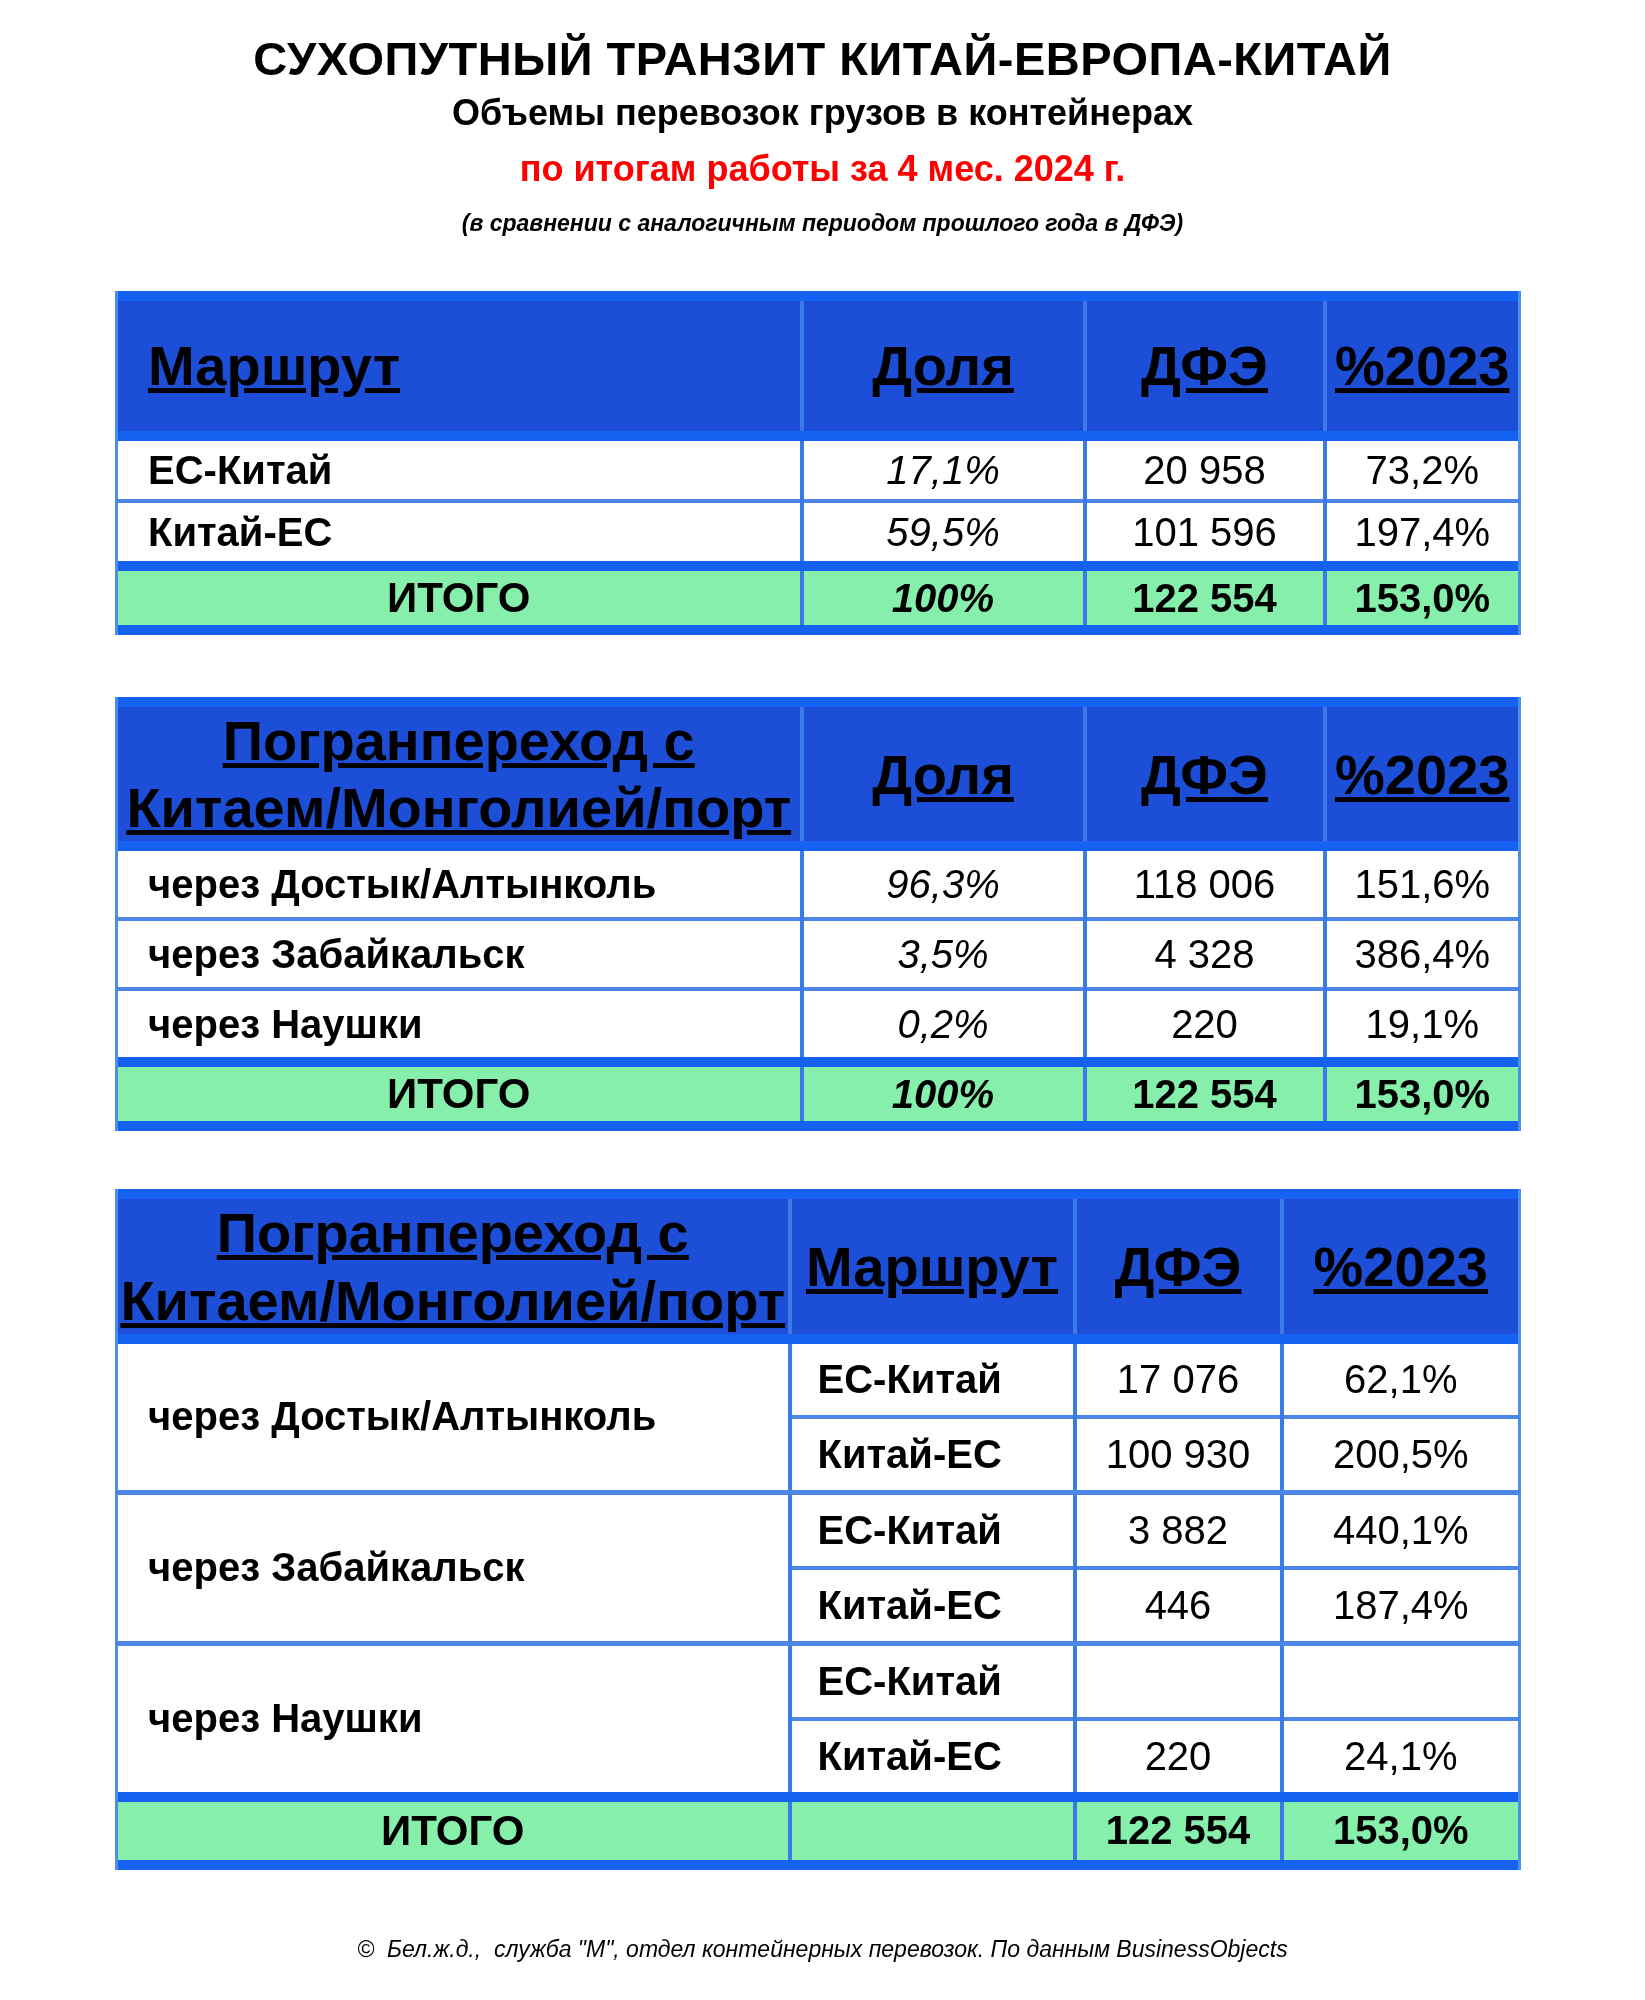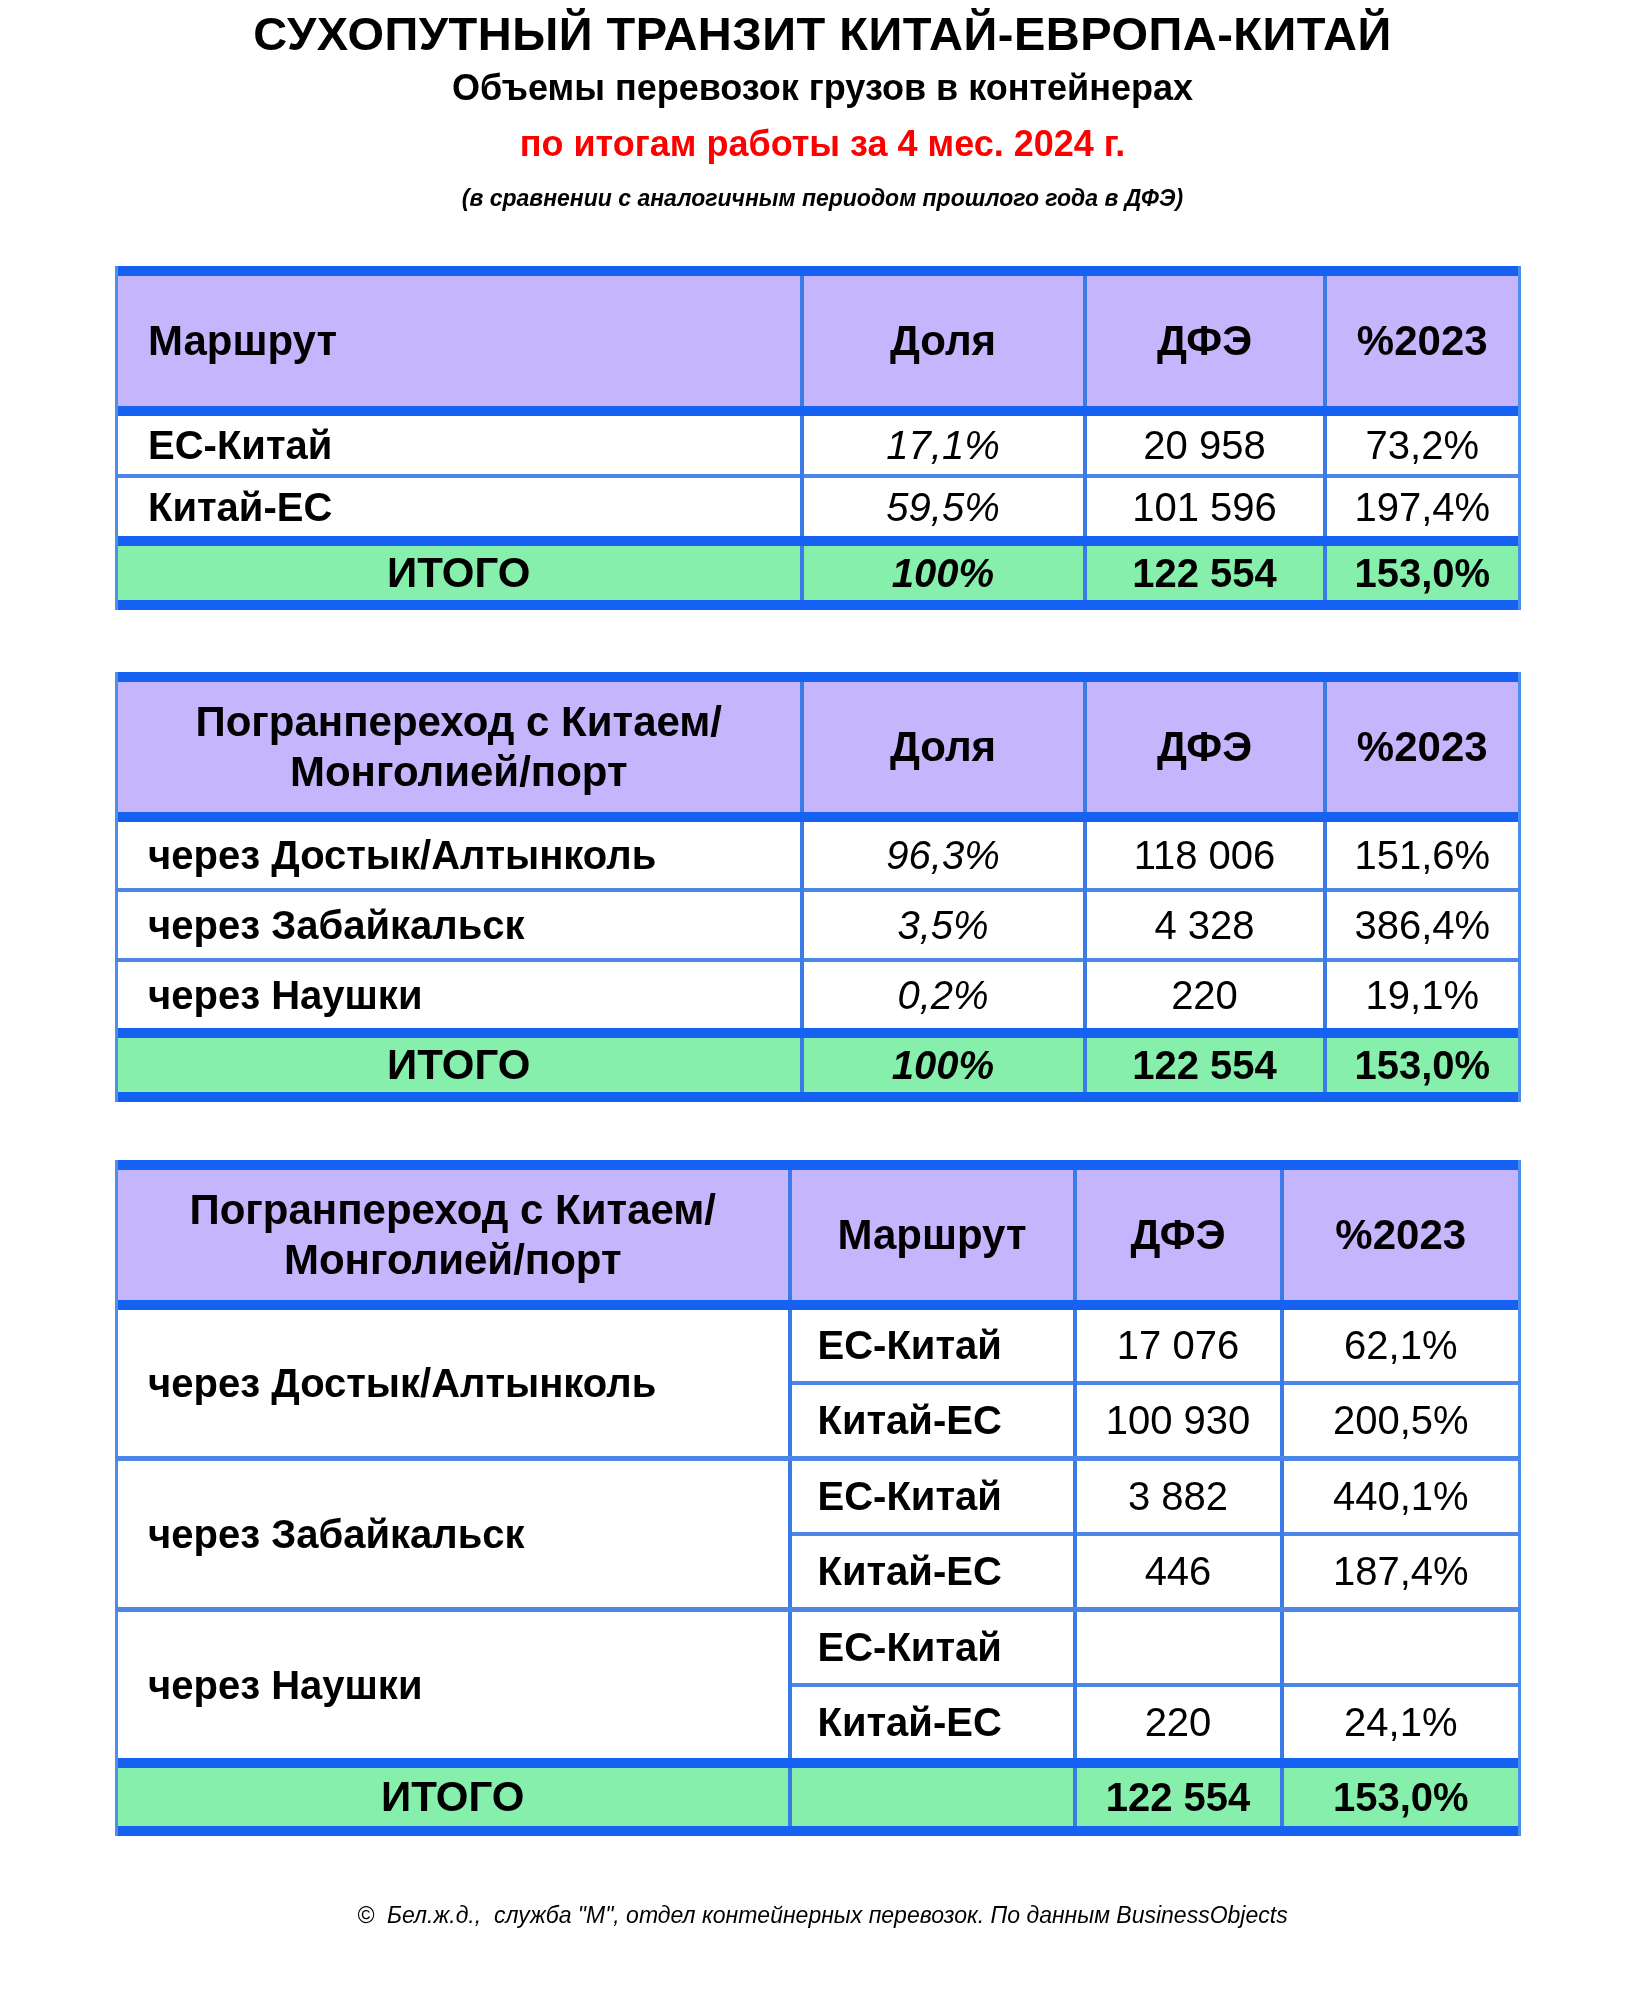--- a/index.html
+++ b/index.html
@@ -2,37 +2,37 @@
 <html><head>
 <meta charset="utf-8">
 <style>
   html,body{margin:0;padding:0;}
   body{
     width:1645px;height:2000px;background:#ffffff;color:#000;
     font-family:"Liberation Sans","DejaVu Sans",sans-serif;
     overflow:hidden;
   }
   .sheet{width:1645px;height:2000px;position:relative;}
-  .title{margin:0;padding-top:6px;text-align:center;font-size:47px;font-weight:bold;letter-spacing:.5px;}
+  .title{margin:0;padding-top:31px;text-align:center;font-size:47px;font-weight:bold;letter-spacing:.5px;}
   .subtitle{margin-top:6px;text-align:center;font-size:36px;font-weight:bold;}
   .period{margin-top:14px;text-align:center;font-size:36px;font-weight:bold;color:#ff0000;}
   .note{margin-top:20px;text-align:center;font-size:23px;font-weight:600;font-style:italic;}
 
   table.rep{
     border-collapse:collapse;table-layout:fixed;
     width:1403px;margin-left:115px;
     border-left:3px solid #4c8fe8;border-right:3px solid #4c8fe8;
   }
   .t1{margin-top:54px;}
   .t2{margin-top:62px;}
   .t3{margin-top:58px;}
 
   td{padding:0 0;vertical-align:middle;font-size:40px;overflow:hidden;white-space:nowrap;}
   tr.bar-row td{height:10px;background:#1561f1;padding:0;}
-  td.head{background:#c4b5fd;font-weight:bold;font-size:42px;text-align:center;white-space:normal;line-height:1.2;}
+  td.head{background:#1d4ed8;font-weight:bold;font-size:56px;text-align:center;white-space:normal;line-height:1.2;text-decoration:underline;}
   td.head-left{text-align:left;padding-left:30px;}
   td.v{border-left:4px solid #3b7be8;}
   tr.sep td{border-top:4px solid #4c86e8;}
   tr.gsep td{border-top:5px solid #4c86e8;}
   td.lbl{font-weight:bold;text-align:left;padding-left:30px;}
   td.num{text-align:center;}
   td.shr{text-align:center;font-style:italic;}
   td.route{font-weight:bold;text-align:left;padding-left:26px;}
   tr.total td{background:#86efac;font-weight:bold;}
   tr.total td.tlbl{text-align:center;font-size:42px;}

